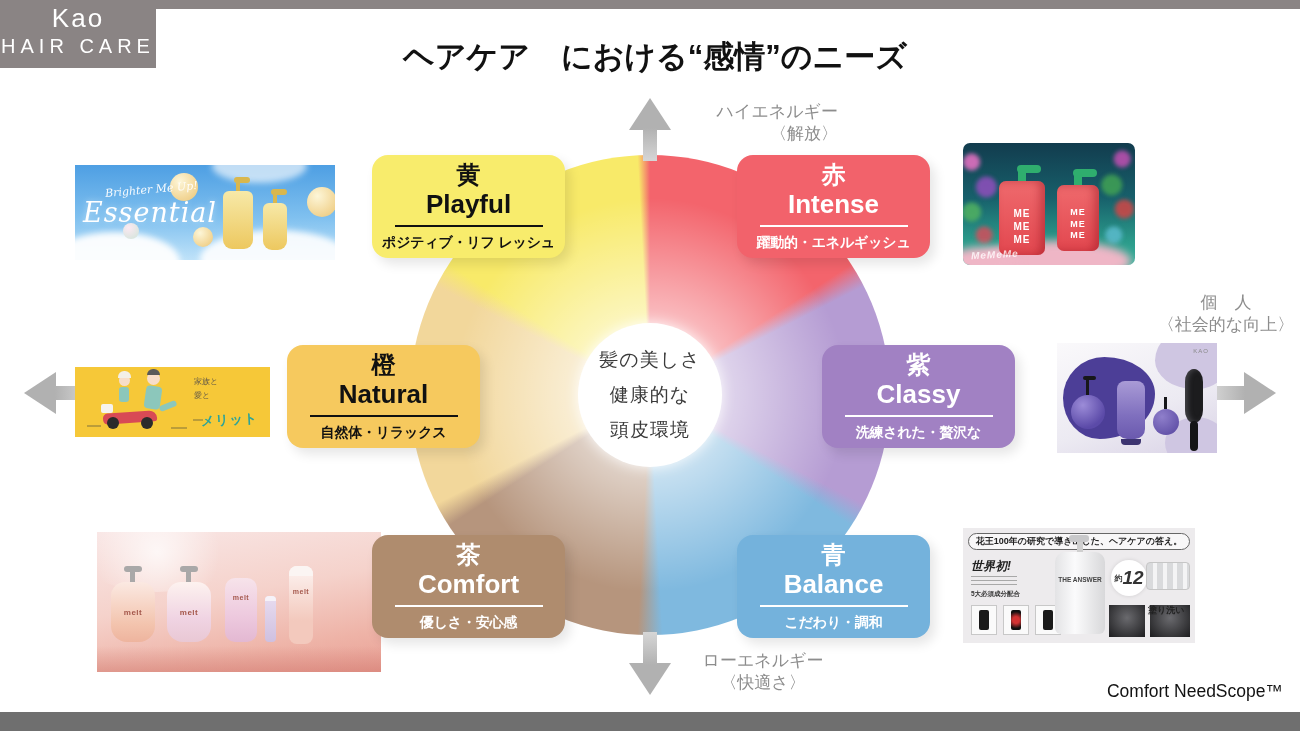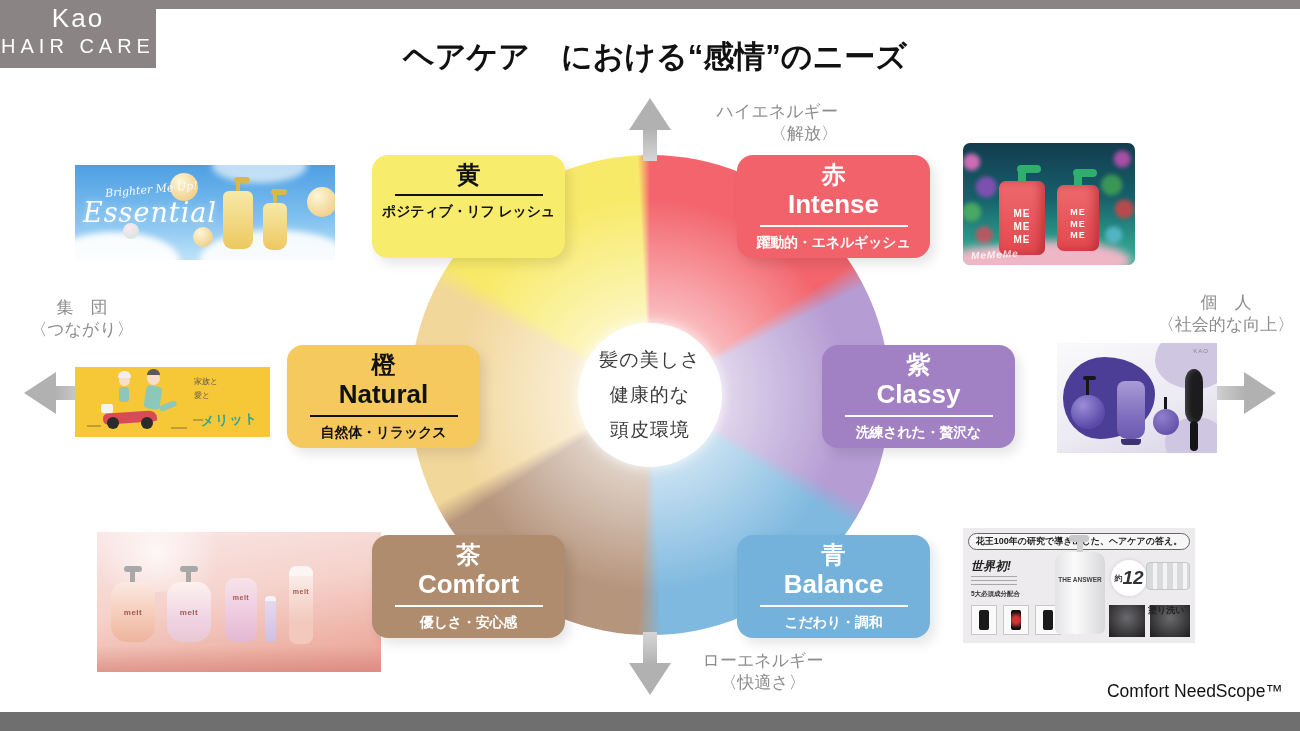--- a/index.html
+++ b/index.html
@@ -237,31 +237,28 @@
   <div class="arr arr-right-tail"></div>
 
   <div class="axis-label axis-top">
     <div>ハイエネルギー</div>
     <div>〈解放〉</div>
   </div>
   <div class="axis-label axis-bottom">
     <div>ローエネルギー</div>
     <div>〈快適さ〉</div>
   </div>
-  <div class="axis-label axis-left">
-    <div>集　団</div>
-    <div>〈つながり〉</div>
-  </div>
   <div class="axis-label axis-right">
     <div>個　人</div>
     <div>〈社会的な向上〉</div>
   </div>
 
   <div class="cat-box pos-yellow" style="background: rgb(248, 236, 108); color: rgb(17, 17, 17);">
     <div class="cat-kanji">黄</div>
+    <div class="cat-name">Playful</div>
     <div class="cat-divider"></div>
     <div class="cat-desc">ポジティブ・リフ レッシュ</div>
   </div>
   <div class="cat-box pos-red" style="background: rgb(242, 98, 107); color: rgb(255, 255, 255);">
     <div class="cat-kanji">赤</div>
     <div class="cat-name">Intense</div>
     <div class="cat-divider"></div>
     <div class="cat-desc">躍動的・エネルギッシュ</div>
   </div>
   <div class="cat-box pos-purple" style="background: rgb(161, 129, 195); color: rgb(255, 255, 255);">

